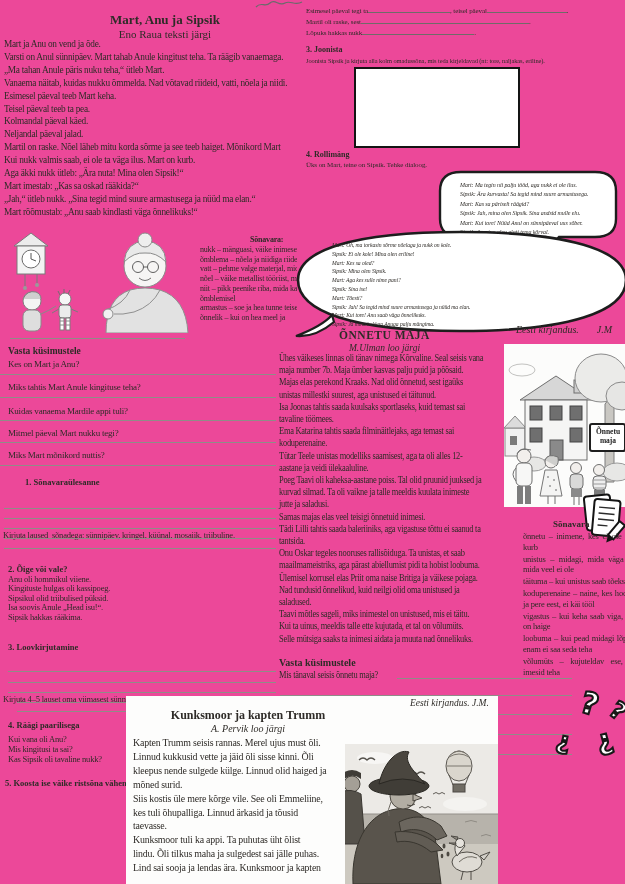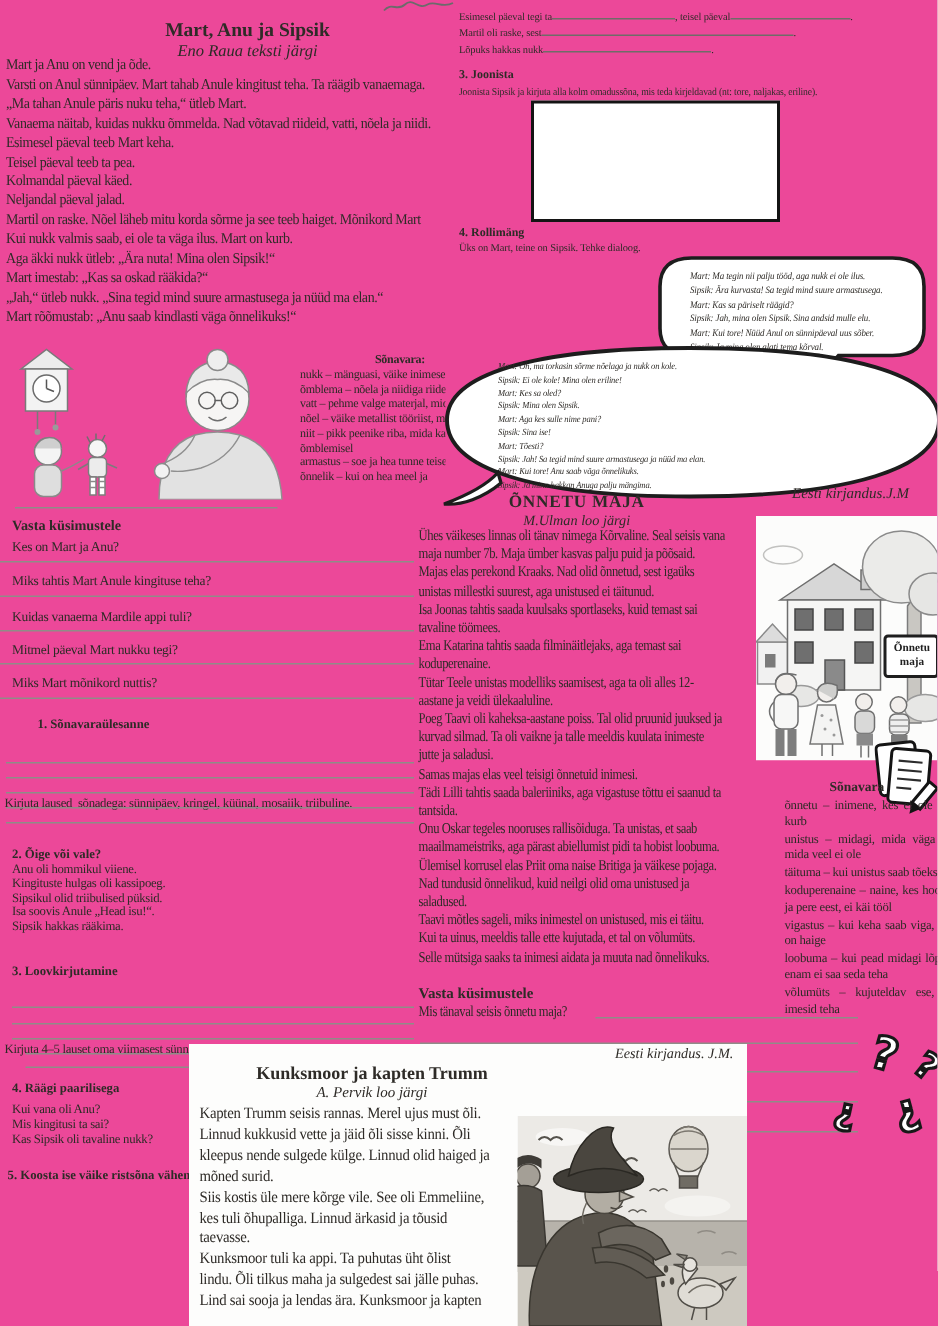--- a/index.html
+++ b/index.html
@@ -7,21 +7,21 @@
           font-family:"Liberation Serif",serif;color:#2e2b27;}
   .abs{position:absolute;}
   .ctr{text-align:center;}
   .b{font-weight:bold;}
   .pre{white-space:pre;overflow:hidden;}
   .prl{white-space:pre;}
   .sx{transform-origin:0 0;}
   .rule{position:absolute;height:1px;background:#8f8c88;}
   .blank{display:inline-block;border-bottom:1px solid #6f6c68;height:7px;}
   .t1{font-size:13px;font-weight:bold;}
-  .s1{font-size:11px;font-style:italic;}
+  .s1{font-size:11px;}
   .b1{font-size:10px;letter-spacing:-0.3px;line-height:12.9px;transform:scaleX(.93);}
   .voc1{font-size:8px;letter-spacing:-0.2px;line-height:9.7px;}
   .qh{font-size:9.5px;font-weight:bold;}
   .q{font-size:9px;letter-spacing:-0.2px;}
   .exh{font-size:8.5px;font-weight:bold;}
   .ext{font-size:8.5px;letter-spacing:-0.2px;margin-top:41px;}
   .lst{font-size:8.5px;letter-spacing:-0.2px;line-height:9.4px;}
   .lst4{font-size:8.5px;letter-spacing:-0.2px;line-height:10px;}
   .p2t{font-size:7px;letter-spacing:-0.1px;}
   .p2h{font-size:8px;font-weight:bold;}
@@ -197,21 +197,21 @@
 Sipsik: Ei ole kole! Mina olen eriline!
 Mart: Kes sa oled?
 Sipsik: Mina olen Sipsik.
 Mart: Aga kes sulle nime pani?
 Sipsik: Sina ise!
 Mart: Tõesti?
 Sipsik: Jah! Sa tegid mind suure armastusega ja nüüd ma elan.
 Mart: Kui tore! Anu saab väga õnnelikuks.
 Sipsik: Ja mina hakkan Anuga palju mängima.</div>
 
-  <div class="abs p3c" style="left:528px;top:324px;width:96px;display:flex;">
+  <div class="abs p3c" style="left:516px;top:324px;width:96px;display:flex;justify-content:space-between">
     <span>Eesti kirjandus.</span>
       <span>J.M</span>
   </div>
   <div class="abs ctr p3t" style="left:292px;top:329px;width:185px">ÕNNETU MAJA</div>
   <div class="abs ctr p3s" style="left:292px;top:343px;width:185px">M.Ulman loo järgi</div>
 
   <div class="abs prl b3 sx" style="left:279px;top:352px;width:280px">Ühes väikeses linnas oli tänav nimega Kõrvaline. Seal seisis vana
 maja number 7b. Maja ümber kasvas palju puid ja põõsaid.
 Majas elas perekond Kraaks. Nad olid õnnetud, sest igaüks
 unistas millestki suurest, aga unistused ei täitunud.

